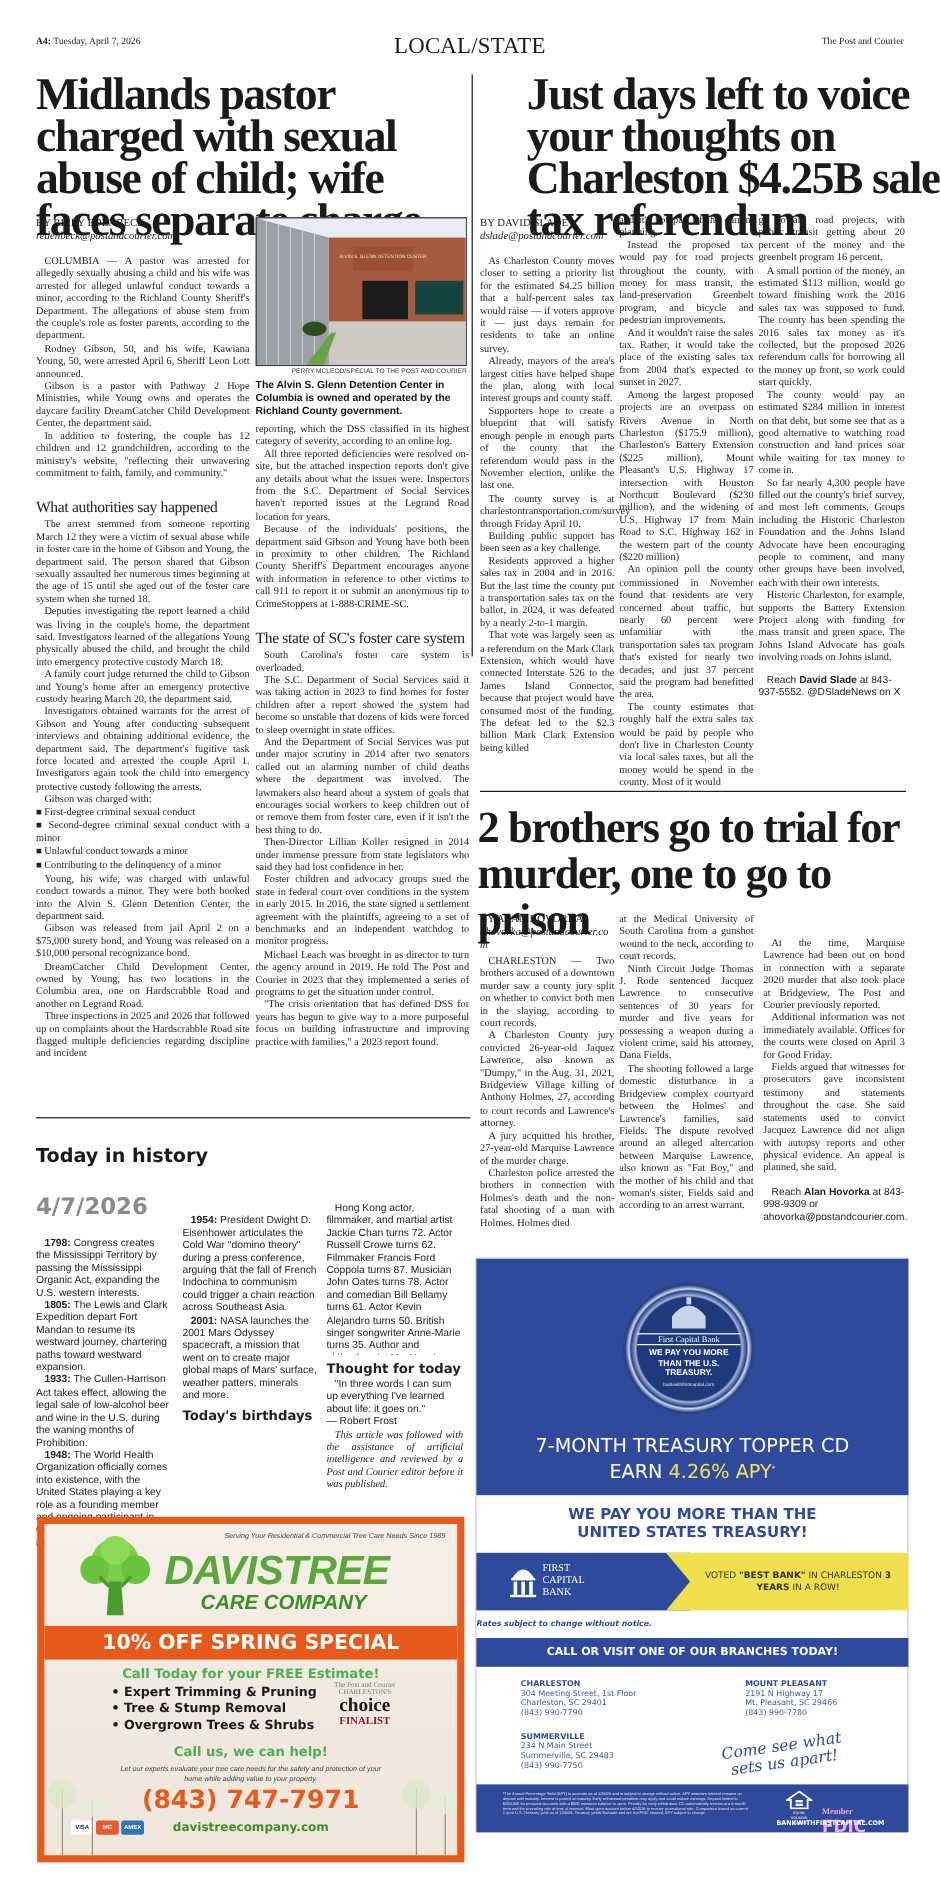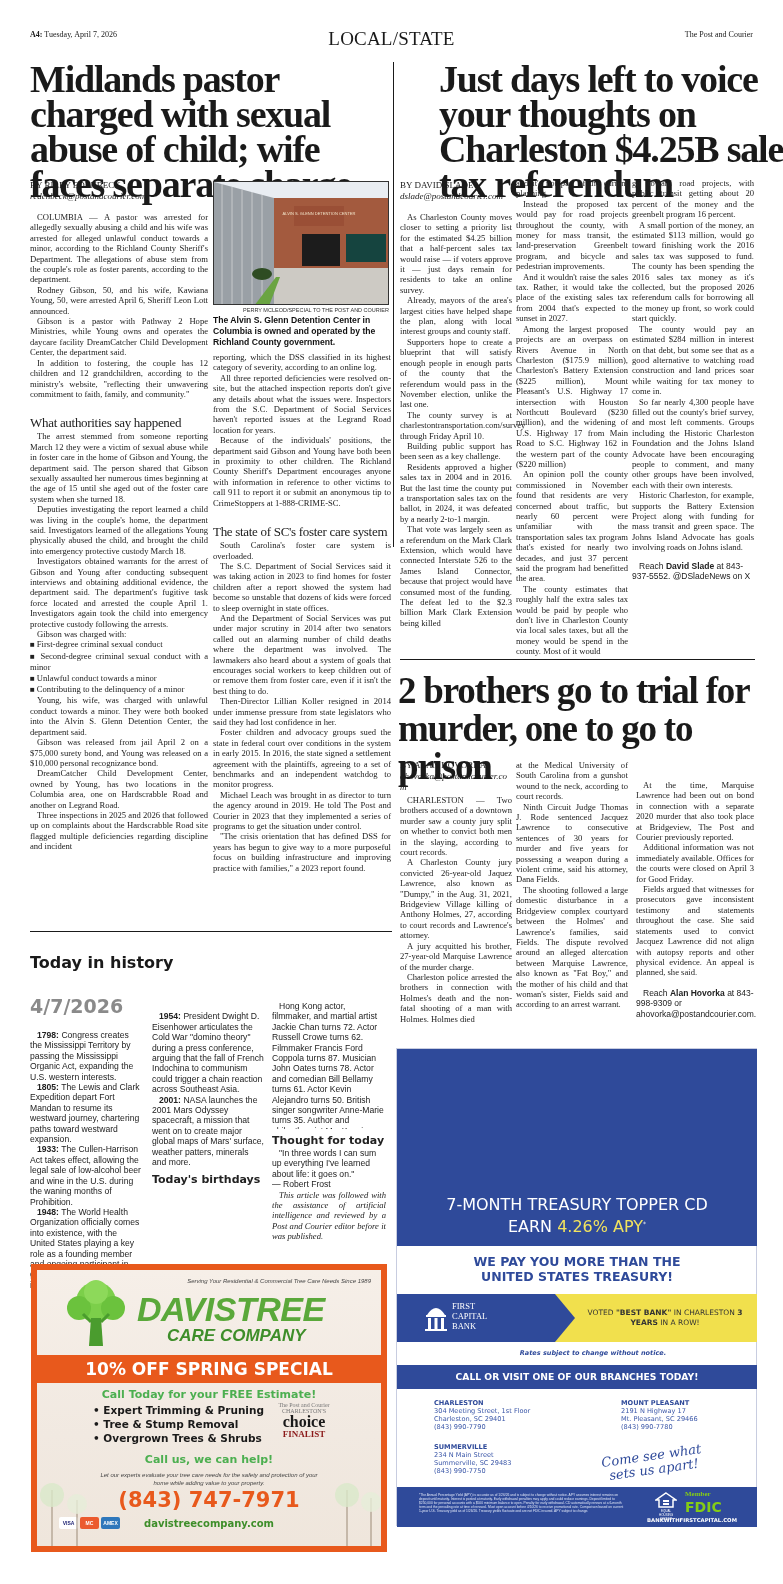--- a/index.html
+++ b/index.html
@@ -63,29 +63,29 @@
   .bank .cd-rate sup { font-size: 6px; }
   .bank .pay { position: absolute; left: 0; top: 205px; width: 360px; text-align: center; font-family: "DejaVu Sans", sans-serif; font-weight: bold; font-size: 12.5px; line-height: 15px; color: #2f4a9a; }
   .bank .stripe { position: absolute; left: 0; top: 245px; width: 360px; height: 48px; }
   .bank .stripe .blue { position: absolute; left: 0; top: 0; width: 178px; height: 48px; background: #2f4a9a; }
   .bank .stripe .arrow { position: absolute; left: 158px; top: 0; width: 0; height: 0; border-top: 24px solid transparent; border-bottom: 24px solid transparent; border-left: 20px solid #2f4a9a; z-index: 2; }
   .bank .stripe .yellow { position: absolute; left: 158px; top: 0; width: 202px; height: 48px; background: #f1e04d; }
   .bank .stripe .logo { position: absolute; left: 55px; top: 7px; color: #fff; font-family: "Liberation Serif", serif; font-size: 8.5px; line-height: 10px; z-index: 3; }
   .bank .stripe .dome { position: absolute; left: 28px; top: 7px; width: 22px; height: 32px; z-index: 3; }
   .bank .stripe .voted { position: absolute; left: 183px; top: 14px; width: 170px; text-align: center; font-family: "DejaVu Sans", sans-serif; font-size: 7.5px; line-height: 10px; color: #333; z-index: 3; }
   .bank .stripe .voted b { font-weight: bold; }
-  .bank .rates { position: absolute; left: 16px; top: 300px; width: 360px; text-align: center; font-family: "DejaVu Sans", sans-serif; font-style: italic; font-weight: bold; font-size: 6.5px; color: #2f4a9a; }
+  .bank .rates { position: absolute; left: 0; top: 300px; width: 360px; font-family: "DejaVu Sans", sans-serif; font-style: italic; font-weight: bold; font-size: 6.5px; color: #2f4a9a; }
   .bank .visit { position: absolute; left: 0; top: 316px; width: 360px; height: 24px; background: #2f4a9a; color: #fff; text-align: center; font-family: "DejaVu Sans", sans-serif; font-weight: bold; font-size: 9.2px; line-height: 24px; }
   .bank .branch { position: absolute; font-family: "DejaVu Sans", sans-serif; font-size: 6.6px; line-height: 8px; color: #3b57a8; }
   .bank .branch .bname { font-weight: bold; color: #2f4a9a; }
   .bank .script { position: absolute; left: 205px; top: 400px; font-family: "DejaVu Serif", serif; font-style: italic; font-size: 13px; line-height: 14px; color: #2f4a9a; transform: rotate(-8deg); }
   .bank .footer { position: absolute; left: 0; top: 438px; width: 360px; height: 40px; background: #2f4a9a; }
   .bank .footer .fine { position: absolute; left: 22px; top: 6px; width: 205px; font-family: "Liberation Sans", sans-serif; font-size: 3.3px; line-height: 4px; color: #dfe6f6; }
   .bank .footer .ehl { position: absolute; left: 258px; top: 5px; width: 22px; height: 22px; color: #fff; font-size: 3px; text-align: center; font-family: "Liberation Sans", sans-serif; }
-  .bank .footer .fdic { position: absolute; left: 288px; top: 3px; color: #84cc16; font-family: "Liberation Serif", serif; }
+  .bank .footer .fdic { position: absolute; left: 288px; top: 19px; color: #f0abfc; font-family: "Liberation Serif", serif; }
   .bank .footer .fdic .m { font-size: 7px; font-weight: bold; display: block; }
   .bank .footer .fdic .f { font-size: 14px; font-weight: bold; line-height: 14px; font-family: "DejaVu Sans", sans-serif; }
   .bank .footer .site { position: absolute; left: 235px; top: 30px; width: 120px; text-align: center; font-family: "DejaVu Sans", sans-serif; font-weight: bold; font-size: 5.3px; color: #fff; }
 </style>
 </head>
 <body>
 
 <div class="folio" style="left:30px;"><b>A4:</b> <span>Tuesday, April 7, 2026</span></div>
 <div class="section-title">LOCAL/STATE</div>
 <div class="folio" style="right:30px;">The Post and Courier</div>
@@ -124,20 +124,21 @@
 <div class="photo-caption">The Alvin S. Glenn Detention Center in Columbia is owned and operated by the Richland County government.</div>
 
 <div class="col" style="left:30px; top:212px; width:178px;">
   <p>COLUMBIA — A pastor was arrested for allegedly sexually abusing a child and his wife was arrested for alleged unlawful conduct towards a minor, according to the Richland County Sheriff's Department. The allegations of abuse stem from the couple's role as foster parents, according to the department.</p>
   <p>Rodney Gibson, 50, and his wife, Kawiana Young, 50, were arrested April 6, Sheriff Leon Lott announced.</p>
   <p>Gibson is a pastor with Pathway 2 Hope Ministries, while Young owns and operates the daycare facility DreamCatcher Child Development Center, the department said.</p>
   <p>In addition to fostering, the couple has 12 children and 12 grandchildren, according to the ministry's website, "reflecting their unwavering commitment to faith, family, and community."</p>
   <div class="subhead">What authorities say happened</div>
   <p>The arrest stemmed from someone reporting March 12 they were a victim of sexual abuse while in foster care in the home of Gibson and Young, the department said. The person shared that Gibson sexually assaulted her numerous times beginning at the age of 15 until she aged out of the foster care system when she turned 18.</p>
   <p>Deputies investigating the report learned a child was living in the couple's home, the department said. Investigators learned of the allegations Young physically abused the child, and brought the child into emergency protective custody March 18.</p>
+  <p>A family court judge returned the child to Gibson and Young's home after an emergency protective custody hearing March 20, the department said.</p>
   <p>Investigators obtained warrants for the arrest of Gibson and Young after conducting subsequent interviews and obtaining additional evidence, the department said. The department's fugitive task force located and arrested the couple April 1. Investigators again took the child into emergency protective custody following the arrests.</p>
   <p>Gibson was charged with:</p>
   <p class="bullet">First-degree criminal sexual conduct</p>
   <p class="bullet">Second-degree criminal sexual conduct with a minor</p>
   <p class="bullet">Unlawful conduct towards a minor</p>
   <p class="bullet">Contributing to the delinquency of a minor</p>
   <p>Young, his wife, was charged with unlawful conduct towards a minor. They were both booked into the Alvin S. Glenn Detention Center, the department said.</p>
   <p>Gibson was released from jail April 2 on a $75,000 surety bond, and Young was released on a $10,000 personal recognizance bond.</p>
   <p>DreamCatcher Child Development Center, owned by Young, has two locations in the Columbia area, one on Hardscrabble Road and another on Legrand Road.</p>
   <p>Three inspections in 2025 and 2026 that followed up on complaints about the Hardscrabble Road site flagged multiple deficiencies regarding discipline and incident</p>
@@ -291,20 +292,29 @@
   <svg class="abs" style="left:290px; top:200px;" width="60" height="80">
     <line x1="20" y1="20" x2="20" y2="80" stroke="#9b8a76"></line>
       <circle cx="20" cy="25" r="12" fill="#d9e8c9" opacity="0.8"></circle>
     <line x1="44" y1="28" x2="44" y2="80" stroke="#9b8a76"></line>
       <circle cx="44" cy="32" r="10" fill="#e6eed8" opacity="0.8"></circle>
   </svg>
 </div>
 
 <div class="bank">
   <div class="top">
+    <div class="seal">
+      <svg class="abs" style="left:35px; top:10px;" width="40" height="30" viewBox="0 0 40 30">
+        <path d="M6 28 L6 18 Q20 0 34 18 L34 28 Z" fill="#c9d3ea"></path>
+        <rect x="18" y="2" width="4" height="6" fill="#c9d3ea"></rect>
+      </svg>
+      <div class="ribbon">First Capital Bank</div>
+      <div class="msg">WE PAY YOU MORE THAN THE U.S. TREASURY.</div>
+      <div class="url">bankwithfirstcapital.com</div>
+    </div>
     <div class="cd-title">7-MONTH TREASURY TOPPER CD</div>
     <div class="cd-rate"><span>EARN</span> <span class="apy">4.26% APY</span><sup>*</sup></div>
   </div>
   <div class="pay">
     <div>WE PAY YOU MORE THAN THE</div>
     <div>UNITED STATES TREASURY!</div>
   </div>
   <div class="stripe">
     <div class="blue"></div>
     <div class="yellow"></div>

